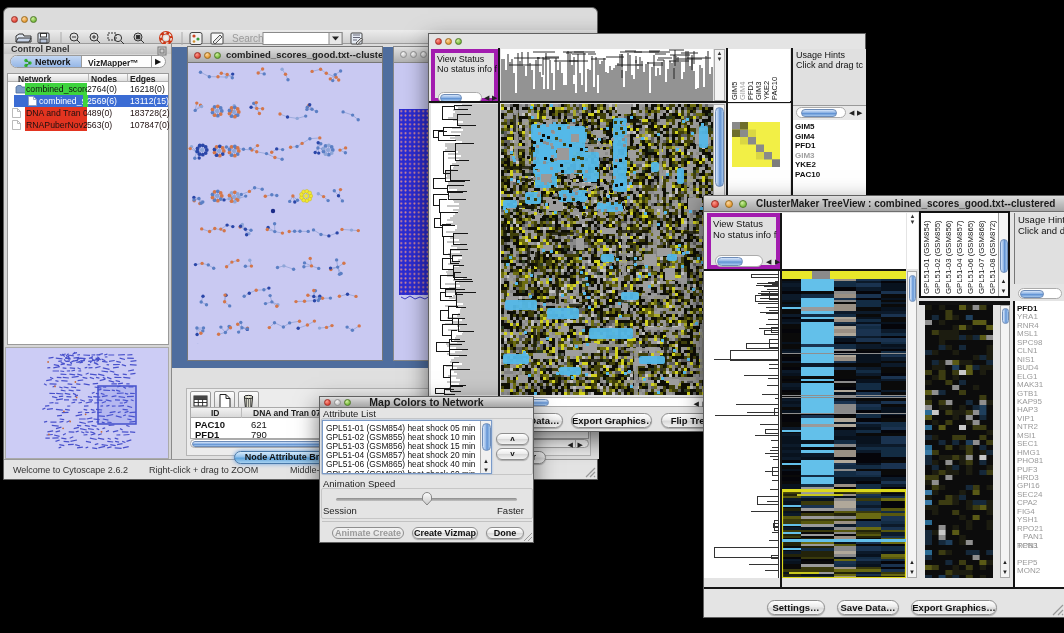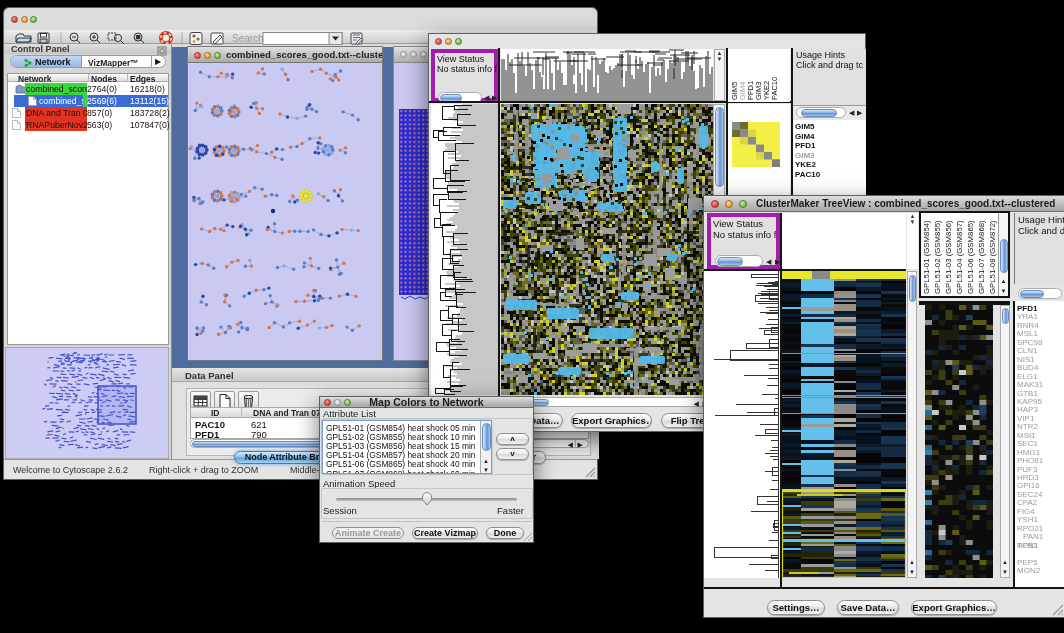--- a/index.html
+++ b/index.html
@@ -124,21 +124,21 @@
           <span class="lbl" style="left:116px;top:0.5px">13112(15)</span>
       </div>
       <div class="abs" style="left:0;top:33px;width:160px;height:12px;font-size:8.7px;color:#201010">
         <svg class="abs" style="left:3px;top:1px" width="11" height="10">
             <path d="M1.5 9.5V0.5h5l3 3v6z" fill="#fff" stroke="#aaa" stroke-width="0.8"></path>
             <path d="M6.5 0.5v3h3" fill="none" stroke="#aaa" stroke-width="0.8"></path>
           </svg>
         <i class="abs" style="left:17px;top:0;width:62px;height:12px;background:#e23420;overflow:hidden;font-style:normal">
             <span class="lbl" style="left:1px;top:0.5px">DNA and Tran 07</span>
           </i>
-        <span class="lbl" style="left:79px;top:0.5px">857(0)</span>
+        <span class="lbl" style="left:79px;top:0.5px">489(0)</span>
           <span class="lbl" style="left:122px;top:0.5px">183728(2)</span>
       </div>
       <div class="abs" style="left:0;top:45px;width:160px;height:12px;font-size:8.7px;color:#201010">
         <svg class="abs" style="left:3px;top:1px" width="11" height="10">
             <path d="M1.5 9.5V0.5h5l3 3v6z" fill="#fff" stroke="#aaa" stroke-width="0.8"></path>
             <path d="M6.5 0.5v3h3" fill="none" stroke="#aaa" stroke-width="0.8"></path>
           </svg>
         <i class="abs" style="left:17px;top:0;width:62px;height:12px;background:#e23420;overflow:hidden;font-style:normal">
             <span class="lbl" style="left:1px;top:0.5px">RNAPuberNov2+f</span>
           </i>
@@ -547,23 +547,20 @@
             <circle cx="118.8" cy="127.3" r="1.9" fill="#f0e832" stroke="#c8b820" stroke-width="0.5"></circle>
             <circle cx="121.7" cy="128.9" r="1.9" fill="#f0e832" stroke="#c8b820" stroke-width="0.5"></circle>
             <circle cx="118.0" cy="132.0" r="2.0" fill="#f0e832"></circle>
             <circle cx="85" cy="147" r="2.2" fill="#1a2a88"></circle>
           </svg>
       </div>
     </div>
   </div>
 
   <div class="abs" style="left:168px;top:360px;width:427px;height:91px;background:#e0e0e0">
-    <div class="abs" style="left:0;top:0;width:100%;height:14px;background:linear-gradient(180deg,#e4e4e4,#c9c9c9);border-bottom:1px solid #a5a5a5">
-      <span class="lbl" style="left:13px;top:2px;font-size:9.5px;font-weight:bold;color:#333">Data Panel</span>
-    </div>
     <div class="abs" style="left:14px;top:20px;width:405px;height:68px;background:#ececec;border:1px solid #b5b5b5">
 
       <div class="abs" style="left:3px;top:2px;width:21px;height:21px;background:linear-gradient(180deg,#fdfdfd,#d8d8d8);border:1px solid #999;border-radius:2px">
         <svg width="19" height="19">
             <rect x="3" y="4" width="13" height="10" fill="#fff" stroke="#222"></rect>
             <path d="M3 7.5h13M3 10.5h13M7.3 4v10M11.6 4v10" stroke="#222" stroke-width="0.9"></path>
             <rect x="3" y="4" width="13" height="3.5" fill="#444"></rect>
           </svg>
       </div>
       <div class="abs" style="left:27px;top:2px;width:21px;height:21px;background:linear-gradient(180deg,#fdfdfd,#d8d8d8);border:1px solid #999;border-radius:2px">

